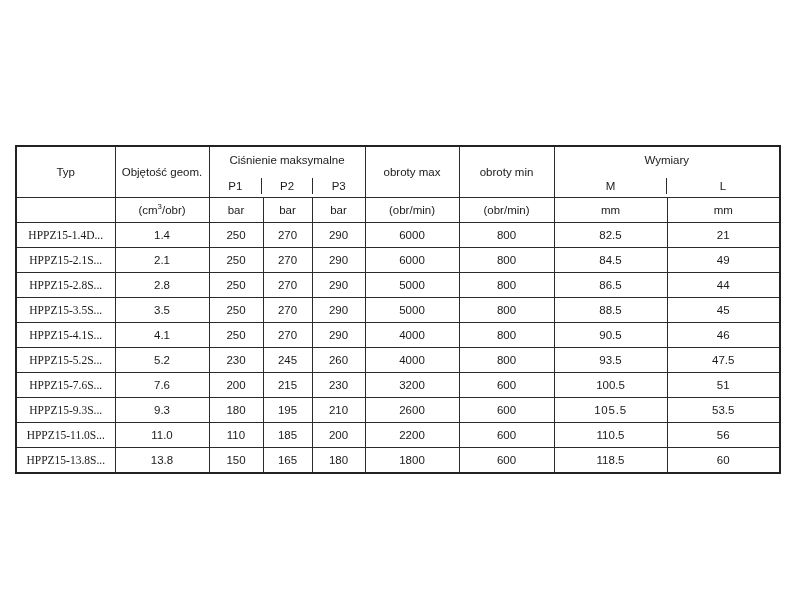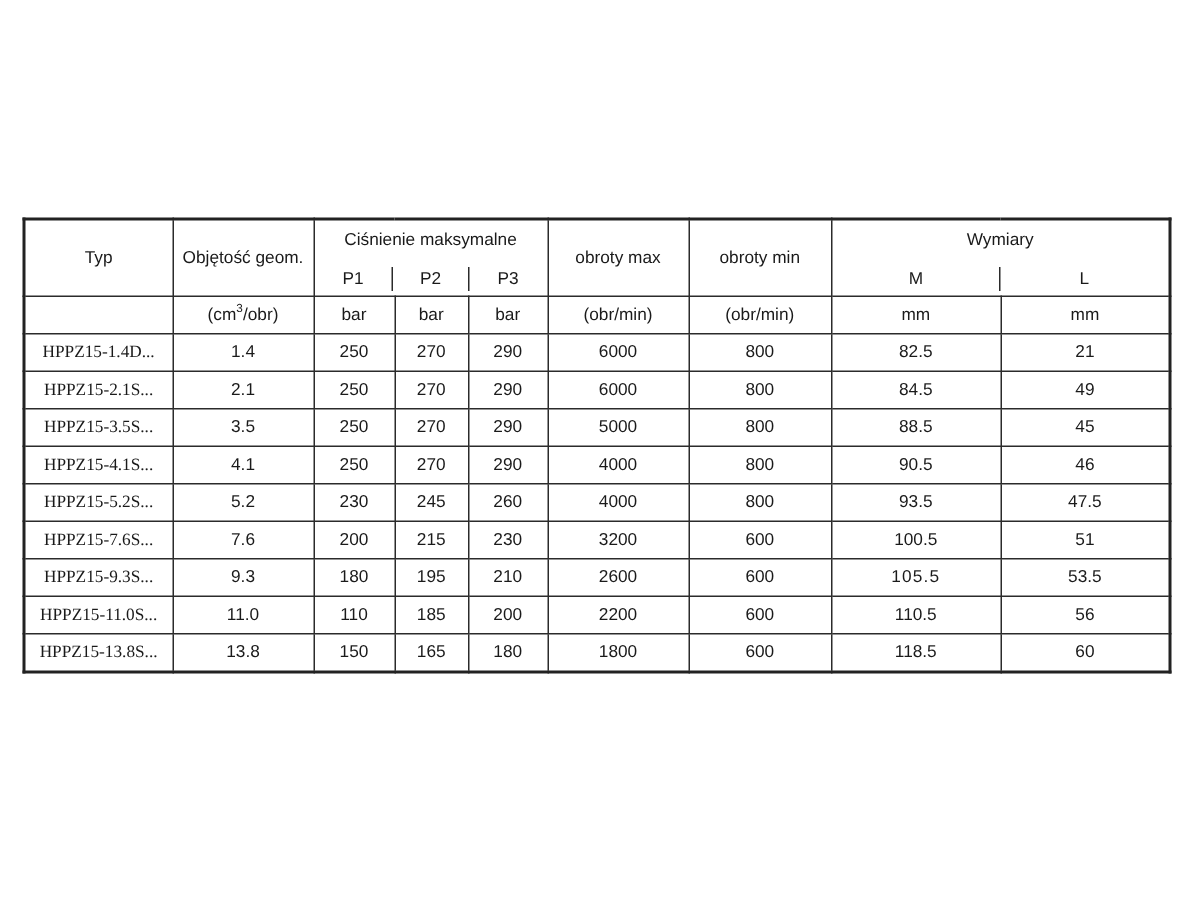--- a/index.html
+++ b/index.html
@@ -182,20 +182,31 @@
           <td>2.1</td>
           <td>250</td>
           <td>270</td>
           <td>290</td>
           <td>6000</td>
           <td>800</td>
           <td>84.5</td>
           <td>49</td>
         </tr>
         <tr>
+          <td class="typ-cell">HPPZ15-2.8S...</td>
+          <td>2.8</td>
+          <td>250</td>
+          <td>270</td>
+          <td>290</td>
+          <td>5000</td>
+          <td>800</td>
+          <td>86.5</td>
+          <td>44</td>
+        </tr>
+        <tr>
           <td class="typ-cell">HPPZ15-3.5S...</td>
           <td>3.5</td>
           <td>250</td>
           <td>270</td>
           <td>290</td>
           <td>5000</td>
           <td>800</td>
           <td>88.5</td>
           <td>45</td>
         </tr>

